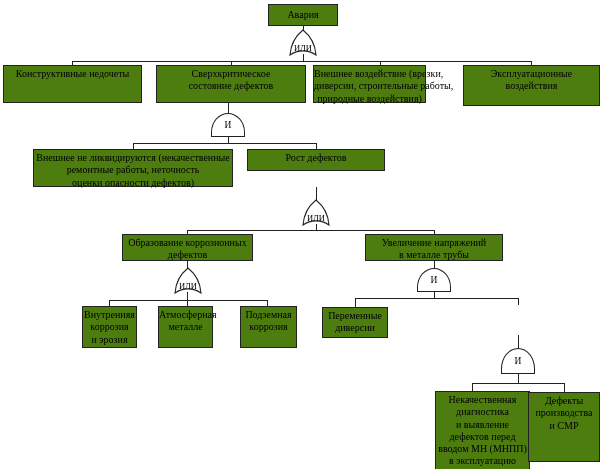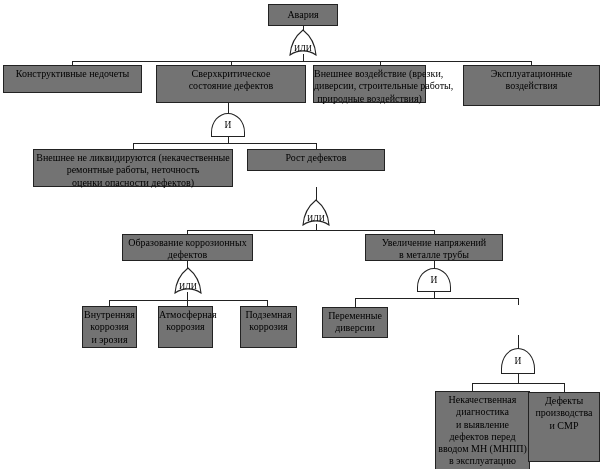--- a/index.html
+++ b/index.html
@@ -2,21 +2,21 @@
 <html><head>
 <meta charset="utf-8">
 <style>
   html,body{margin:0;padding:0;background:#ffffff;}
   .canvas{
     position:relative;width:604px;height:469px;background:#ffffff;
     font-family:"Liberation Serif","DejaVu Serif",serif;color:#000;
     overflow:hidden;
   }
   .box{
-    position:absolute;border:1px solid #222;background:#737373;
+    position:absolute;border:1px solid #222;background:#4d7c0f;
     font-size:10px;line-height:12.3px;text-align:center;
     white-space:pre;box-sizing:border-box;padding-top:2px;
     display:block;overflow:visible;
   }
   .box.vcenter{display:flex;align-items:center;justify-content:center;padding-top:0;}
   .line{position:absolute;background:#222;}
   .gate{position:absolute;}
   .andgate{
     position:absolute;border:1.2px solid #222;background:#fff;
     border-radius:50% 50% 0 0 / 80% 80% 0 0;box-sizing:border-box;
@@ -58,41 +58,41 @@
   <div class="line" style="left:355px;top:298px;width:164px;height:1px"></div>
   <div class="line" style="left:355px;top:298px;width:1px;height:9px"></div>
   <div class="line" style="left:518px;top:298px;width:1px;height:7px"></div>
   <div class="line" style="left:518px;top:335px;width:1px;height:14px"></div>
   <div class="line" style="left:518px;top:372px;width:1px;height:11px"></div>
   <div class="line" style="left:472px;top:383px;width:92px;height:1px"></div>
   <div class="line" style="left:472px;top:383px;width:1px;height:8px"></div>
   <div class="line" style="left:564px;top:383px;width:1px;height:9px"></div>
 
   <div class="box vcenter" style="left:268px;top:4px;width:70px;height:22px">Авария</div>
-  <div class="box" style="left:3px;top:65px;width:139px;height:28px">Конструктивные недочеты</div>
+  <div class="box" style="left:3px;top:65px;width:139px;height:38px">Конструктивные недочеты</div>
   <div class="box" style="left:156px;top:65px;width:150px;height:38px">Сверхкритическое
 состояние дефектов</div>
   <div class="box" style="left:313px;top:65px;width:113px;height:38px">Внешнее воздействие (врезки,
 диверсии, строительные работы,
 природные воздействия)</div>
   <div class="box" style="left:463px;top:65px;width:137px;height:41px">Эксплуатационные
 воздействия</div>
   <div class="box" style="left:33px;top:149px;width:200px;height:38px">Внешнее не ликвидируются (некачественные
 ремонтные работы, неточность
 оценки опасности дефектов)</div>
   <div class="box" style="left:247px;top:149px;width:138px;height:22px">Рост дефектов</div>
   <div class="box" style="left:122px;top:234px;width:131px;height:27px">Образование коррозионных
 дефектов</div>
   <div class="box" style="left:365px;top:234px;width:138px;height:27px">Увеличение напряжений
 в металле трубы</div>
   <div class="box" style="left:82px;top:306px;width:55px;height:42px">Внутренняя
 коррозия
 и эрозия</div>
   <div class="box" style="left:158px;top:306px;width:55px;height:42px">Атмосферная
-коррозия</div>
+металле</div>
   <div class="box" style="left:240px;top:306px;width:57px;height:42px">Подземная
 коррозия</div>
   <div class="box" style="left:322px;top:307px;width:66px;height:31px">Переменные
 диверсии</div>
   <div class="box" style="left:435px;top:391px;width:95px;height:89px">Некачественная
 диагностика
 и выявление
 дефектов перед
 вводом МН (МНПП)
 в эксплуатацию</div>

